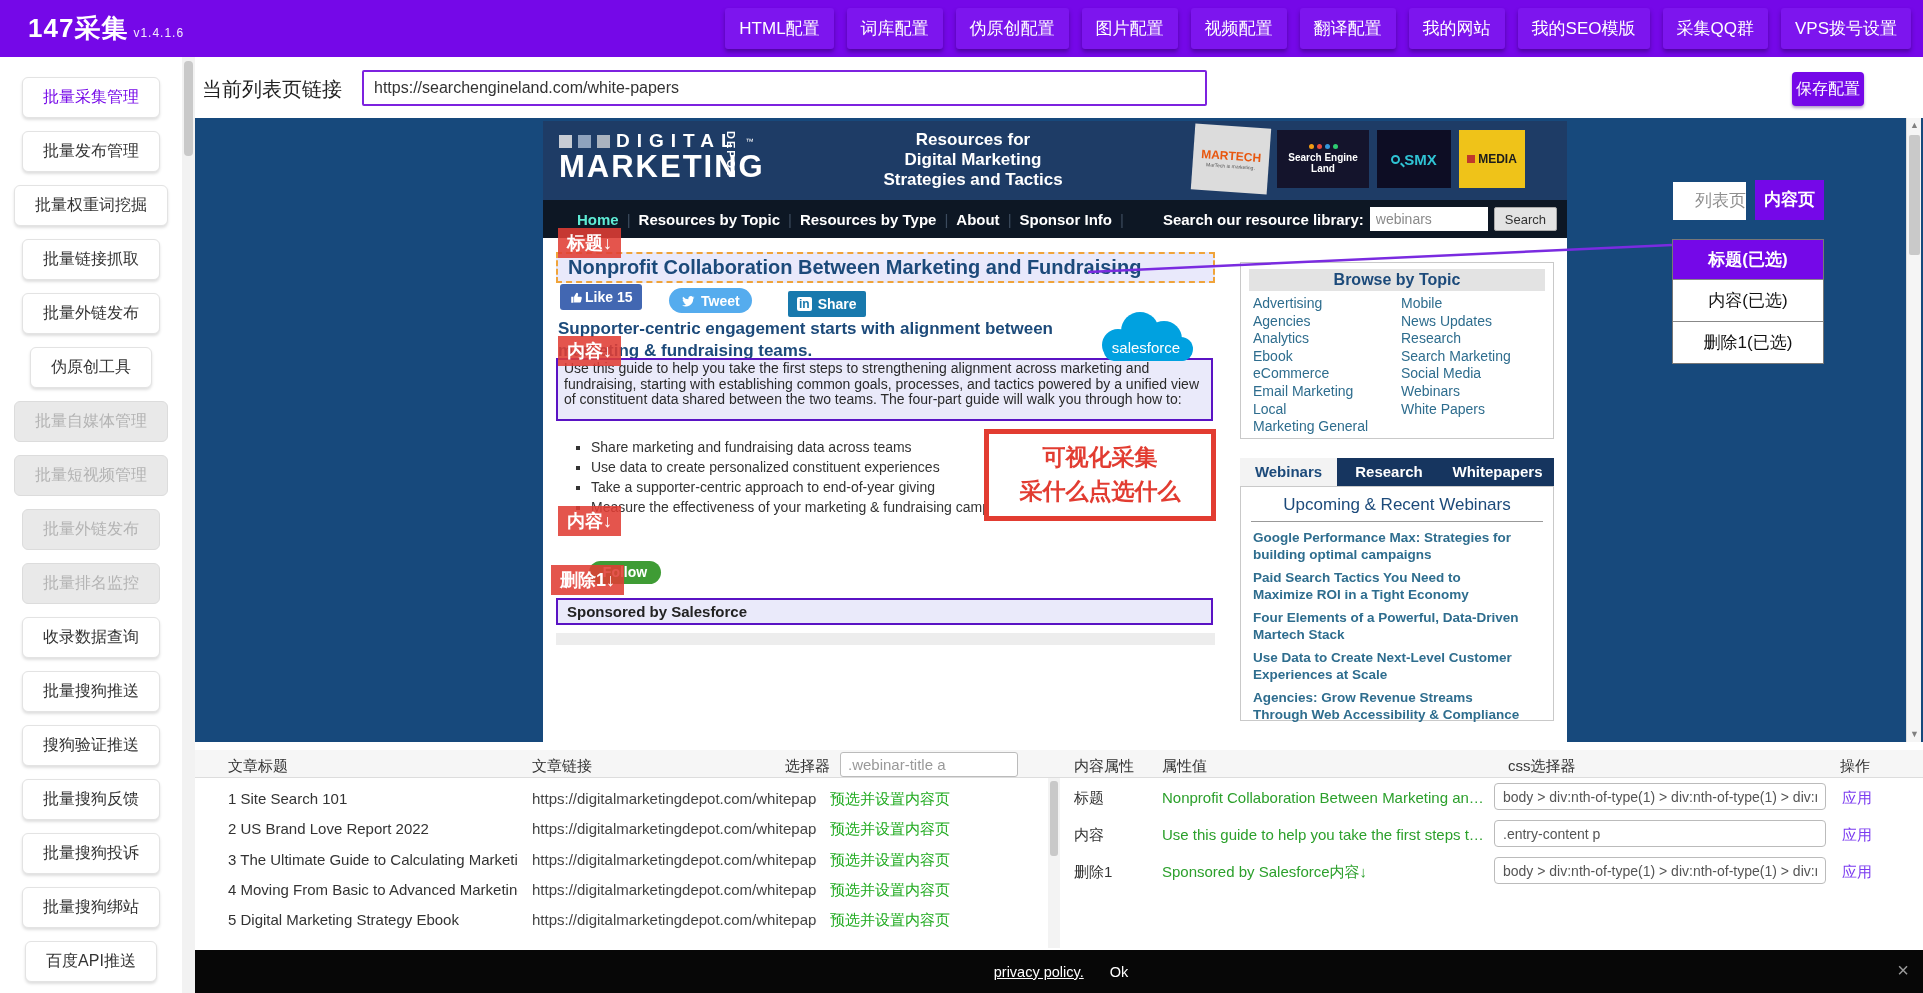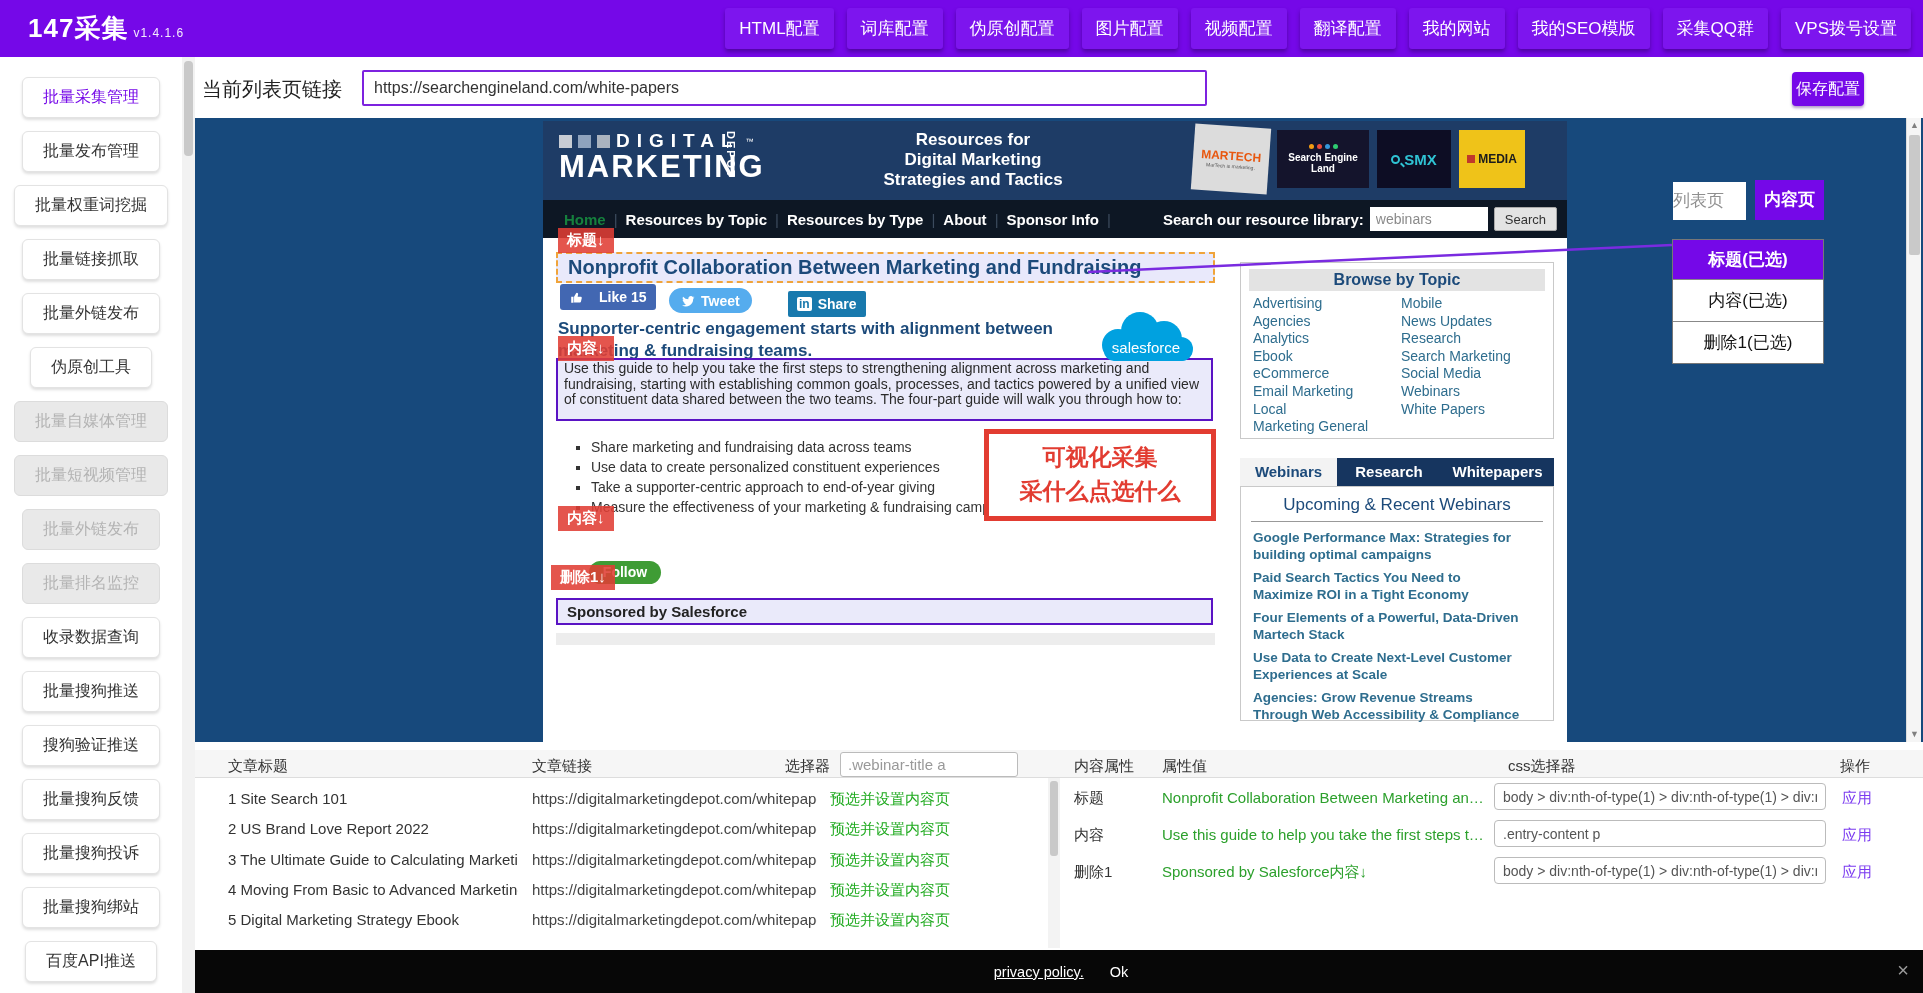--- a/index.html
+++ b/index.html
@@ -52,39 +52,39 @@
   .lens { width:9px; height:9px; border:2px solid #2fc3d4; border-radius:50%; position:relative; display:inline-block; }
   .lens::after { content:""; position:absolute; left:7px; top:7px; width:5px; height:2px; background:#2fc3d4; transform:rotate(45deg); }
   .p-smx .t { color:#2fc3d4; font-weight:bold; font-size:15px; }
   .p-media { width:66px; height:58px; background:#efc319; display:flex; align-items:center; justify-content:center; gap:3px; }
   .p-media .rs { width:8px; height:8px; background:#c0392b; display:inline-block; }
   .p-media .t { color:#1c1c1c; font-weight:bold; font-size:12px; }
 
   
   .pnav { position:absolute; left:0; top:79px; width:1024px; height:38px; background:#0d1724; display:flex; align-items:center; padding-left:18px; font-size:15px; font-weight:bold; }
   .pnav .lnk { color:#fff; margin:0 8px; cursor:pointer; white-space:nowrap; }
-  .pnav .home { color:#15803d; margin-left:3px; }
+  .pnav .home { color:#5eead4; margin-left:16px; }
   .pnav .sep { color:#3c4b5e; font-weight:normal; }
   .pnav-search { margin-left:auto; display:flex; align-items:center; gap:6px; margin-right:10px; }
   .pnav-search .lbl { color:#fff; white-space:nowrap; }
   .pnav-search input { width:118px; height:24px; border:none; font-size:14px; color:#8a8a8a; padding:0 6px; font-family:"Liberation Sans",sans-serif; }
   .pnav-search .btn { height:24px; padding:0 10px; background:#e3e3e3; color:#333; font-size:13px; border:1px solid #aaa; border-radius:2px; cursor:pointer; }
 
   
-  .tag { position:absolute; background:rgba(224,62,52,.88); color:#fff; font-weight:bold; font-size:15px; padding:3px 9px; z-index:6; white-space:nowrap; cursor:pointer; }
+  .tag { position:absolute; background:rgba(224,62,52,.88); color:#fff; font-weight:bold; font-size:18px; padding:3px 9px; z-index:6; white-space:nowrap; cursor:pointer; }
   .tag-title { left:15px; top:107px; }
   .tag-c1 { left:15px; top:215px; }
   .tag-c2 { left:15px; top:385px; }
   .tag-del { left:8px; top:444px; }
 
   .title-box { position:absolute; left:13px; top:131px; width:659px; height:31px; border:2px dashed #f0a43a; background:#e9e9fb; color:#1c4a7a; font-size:20px; font-weight:bold; line-height:27px; padding-left:10px; white-space:nowrap; overflow:hidden; }
 
   
   .soc { position:absolute; display:flex; align-items:center; color:#fff; font-weight:bold; font-size:14px; cursor:pointer; }
-  .like-btn { left:17px; top:163px; height:26px; background:#4267b2; border-radius:3px; padding:0 10px; gap:16px; }
+  .like-btn { left:17px; top:163px; height:26px; background:#4267b2; border-radius:3px; padding:0 10px; gap:2px; }
   .tweet-btn { left:126px; top:167px; height:25px; background:#55acee; border-radius:13px; padding:0 12px; gap:6px; }
   .share-btn { left:245px; top:170px; height:26px; background:#1879ad; border-radius:2px; padding:0 9px; gap:6px; }
   .in-badge { background:#fff; color:#1879ad; font-weight:bold; font-size:12px; border-radius:2px; padding:0 2px; line-height:14px; }
 
   .subhead { position:absolute; left:15px; top:197px; width:515px; color:#1c4a7a; font-size:17px; font-weight:bold; line-height:22px; }
   .content-box { position:absolute; left:13px; top:237px; width:657px; height:63px; border:2px solid #5a13c4; background:#eaeafa; font-size:14px; line-height:15.5px; color:#2a2a2a; padding:1px 6px; }
   .bullets { position:absolute; left:30px; top:316px; width:565px; }
   .bullets li { font-size:14px; line-height:20px; color:#333; list-style:square; margin-left:18px; }
   .red-note { position:absolute; left:441px; top:308px; width:232px; height:92px; border:5px solid #e23c31; background:#fff; color:#e23c31; font-size:23px; font-weight:bold; line-height:34px; text-align:center; padding-top:6px; z-index:5; }
   .sf-logo { position:absolute; left:545px; top:186px; z-index:2; }
@@ -108,21 +108,21 @@
   .tab.on { width:97px; background:#f3f3f3; color:#1c4a7a; }
   .tab.off1 { width:104px; background:#16355f; color:#fff; }
   .tab.off2 { width:113px; background:#16355f; color:#fff; }
   .webinars { position:absolute; left:697px; top:365px; width:314px; height:235px; border:1px solid #c9c9c9; background:#fff; }
   .webinars .hd { text-align:center; font-size:17px; color:#1c4a7a; padding-top:8px; }
   .webinars hr { border:none; border-top:1px solid #999; margin:6px 10px 8px 10px; }
   .webinars .itm { margin:0 29px 7px 12px; font-size:13.5px; line-height:16.5px; color:#2e6d8e; cursor:pointer;font-weight:bold; }
 
   
   .connector { position:absolute; left:0; top:0; z-index:7; pointer-events:none; }
-  .listpage-btn { position:absolute; left:1478px; top:64px; width:73px; height:38px; background:#fff; color:#8f8f8f; font-size:17px; text-align:left; line-height:38px; cursor:pointer; z-index:8; }
+  .listpage-btn { position:absolute; left:1478px; top:64px; width:73px; height:38px; background:#fff; color:#8f8f8f; font-size:17px; text-align:right; line-height:38px; cursor:pointer; z-index:8; }
   .contentpage-btn { position:absolute; left:1560px; top:62px; width:69px; height:40px; background:#7508e8; color:#fff; font-weight:bold; font-size:17px; text-align:center; line-height:40px; cursor:pointer; z-index:8; }
   .selgroup { position:absolute; left:1477px; top:121px; width:152px; z-index:8; border:1px solid #777; }
   .selgroup .r1 { height:39px; background:#7508e8; color:#fff; font-weight:bold; font-size:17px; text-align:center; line-height:39px; cursor:pointer; }
   .selgroup .r2, .selgroup .r3 { height:42px; background:#fff; color:#111; font-size:17px; text-align:center; line-height:42px; border-top:1px solid #888; cursor:pointer; }
   .br-scroll { position:absolute; left:1711px; top:0; width:15px; height:624px; background:#f5f5f5; border-left:1px solid #ddd; z-index:9; }
   .br-scroll .arr { position:absolute; left:0; width:15px; height:15px; color:#808080; font-size:9px; text-align:center; line-height:15px; cursor:pointer; }
   .br-scroll .arr.up { top:0; } .br-scroll .arr.dn { bottom:0; }
   .br-scroll .thumb { position:absolute; left:2px; top:17px; width:11px; height:120px; background:#c9c9c9; border-radius:2px; }
 
   

